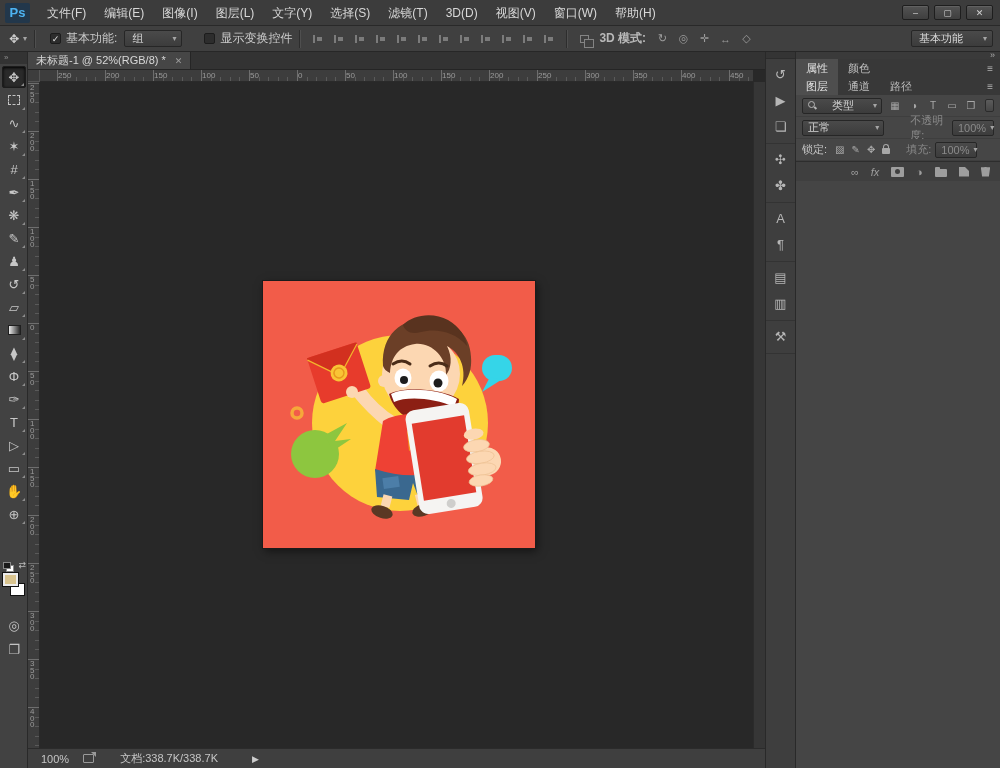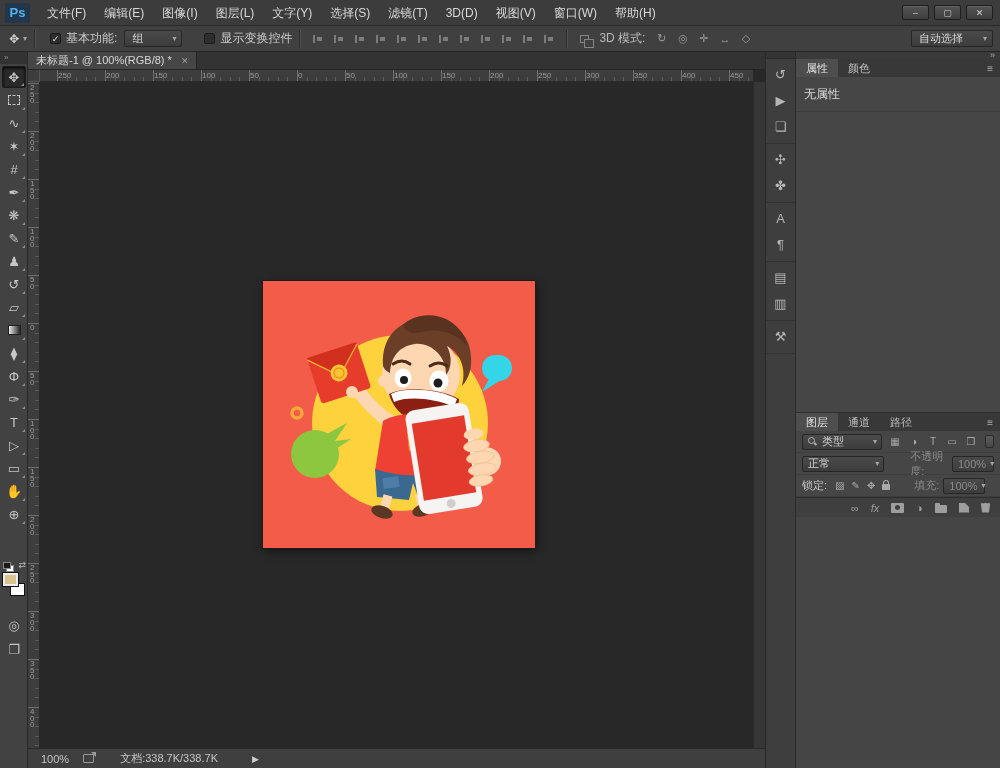--- a/index.html
+++ b/index.html
@@ -17,21 +17,21 @@
 
   
   .optionsbar { position:absolute; top:26px; left:0; right:0; height:26px; background:#404040; border-bottom:1px solid #272727; display:flex; align-items:center; font-size:12px; color:#c9c9c9; }
   .sep { width:1px; height:18px; background:#2d2d2d; margin:0 7px; box-shadow:1px 0 0 #4f4f4f; flex:none; }
   .opt-toolicon { margin-left:9px; color:#d0d0d0; font-size:12px; }
   .caret { font-size:8px; color:#a5a5a5; margin-left:4px; }
   .checkbox { width:11px; height:11px; background:#2d2d2d; border:1px solid #1c1c1c; border-radius:2px; display:flex; align-items:center; justify-content:center; font-size:9px; color:#e2e2e2; margin:0 5px 0 8px; flex:none; }
   .obl-label { font-size:12px; color:#c9c9c9; }
   .select { height:17px; background:linear-gradient(#4a4a4a,#3c3c3c); border:1px solid #262626; border-radius:2px; display:flex; align-items:center; padding:0 5px 0 7px; margin-left:7px; font-size:11px; color:#d8d8d8; flex:none; }
   .opt-icon { width:20px; display:flex; justify-content:center; align-items:center; margin:0 0.5px; }
-  .threeD { color:#b9b9b9; margin:0 6px 0 4px; }
+  .threeD { color:#b9b9b9; margin:0 6px 0 4px;font-weight:bold; }
   .threeD-icon { width:21px; display:flex; justify-content:center; color:#9c9c9c; font-size:11px; }
   .workspace { margin-left:auto; margin-right:7px; width:82px; justify-content:space-between; }
 
   
   .toolbar { position:absolute; top:52px; left:0; width:28px; bottom:0; background:#424242; border-right:1px solid #292929; }
   .toolbar-header { height:12px; background:#333; color:#8f8f8f; font-size:8px; line-height:12px; padding-left:4px; letter-spacing:1px; }
   .tool { position:absolute; left:2px; width:24px; height:22px; display:flex; align-items:center; justify-content:center; color:#c7c7c7; font-size:13px; }
   .tool::after { content:""; position:absolute; right:1px; bottom:1px; border-left:3px solid transparent; border-bottom:3px solid #8d8d8d; }
   .tool.selected { background:#2a2a2a; border:1px solid #1c1c1c; border-radius:2px; box-shadow:inset 0 1px 3px #000; }
   .swatch-zone { position:absolute; left:0; top:508px; width:28px; height:52px; }
@@ -282,21 +282,21 @@
         <i class="icn">✛</i>
       </span>
       <span class="threeD-icon">
         <i class="icn">↔</i>
       </span>
       <span class="threeD-icon">
         <i class="icn">◇</i>
       </span>
     </div>
   <span class="select workspace">
-    <span>自动选择</span>
+    <span>基本功能</span>
     <i class="icn caret">▾</i>
   </span>
 </div>
 
 <div class="toolbar">
   <div class="toolbar-header">»</div>
   <div id="tool-list">
 
   <div class="tool selected" style="top: 14px;">
         <i class="icn">✥</i>
@@ -369,21 +369,21 @@
       <i class="icn">◎</i>
     </div>
   <div class="tool-extra" style="top:586px">
       <i class="icn">❐</i>
     </div>
 </div>
 
 <div class="docarea">
   <div class="tabbar">
     <div class="doc-tab">
-      <span>未标题-1 @ 100%(RGB/8) *</span>
+      <span>未标题-1 @ 52%(RGB/8) *</span>
       <i class="icn close">✕</i>
     </div>
   </div>
   <div class="ruler-corner"></div>
   <div class="ruler-top" id="ruler-top">
       <span class="rlabel" style="left: 18px;">250</span>
       <span class="rlabel" style="left: 66px;">200</span>
       <span class="rlabel" style="left: 114px;">150</span>
       <span class="rlabel" style="left: 162px;">100</span>
       <span class="rlabel" style="left: 210px;">50</span>
@@ -501,37 +501,34 @@
     <i class="icn collapse">»</i>
   </div>
 
   <div class="panel-tabs">
     <span class="ptab active">属性</span>
     <span class="ptab">颜色</span>
     <span class="panel-menu">
         <i class="icn">≡</i>
       </span>
   </div>
-  <div class="props-body">
-    <div class="no-props">无属性</div>
-  </div>
 
   <div class="layers-panel">
     <div class="panel-tabs">
       <span class="ptab active">图层</span>
       <span class="ptab">通道</span>
       <span class="ptab">路径</span>
       <span class="panel-menu">
           <i class="icn">≡</i>
         </span>
     </div>
     <div class="lrow">
       <span class="mini-select" style="width:80px">
         <i class="i-mag"></i>
-        <span style="margin-left:5px;flex:1">类型</span>
+        <span style="margin-left:15px;flex:1">类型</span>
         <i class="icn caret">▾</i>
       </span>
       <span class="filter-icons">
 
       <span class="f-icon">
             <i class="icn">▦</i>
           </span>
           <span class="f-icon">
             <i class="icn">◑</i>
           </span>
@@ -568,21 +565,21 @@
           <span style="display:inline-flex">
             <i class="icn">✎</i>
           </span>
           <span style="display:inline-flex">
             <i class="icn">✥</i>
           </span>
           <span style="display:inline-flex">
             <i class="icn i-lock"></i>
           </span>
         </span>
-      <span class="dim" style="margin-left:16px">填充:</span>
+      <span class="dim" style="margin-left:8px">填充:</span>
       <span class="mini-select dim" style="width:42px;margin-left:4px">
         <span style="flex:1">100%</span>
         <i class="icn caret">▾</i>
       </span>
     </div>
     <div class="layers-bottom">
 
     <span style="display:inline-flex">
           <i class="icn">∞</i>
         </span>

